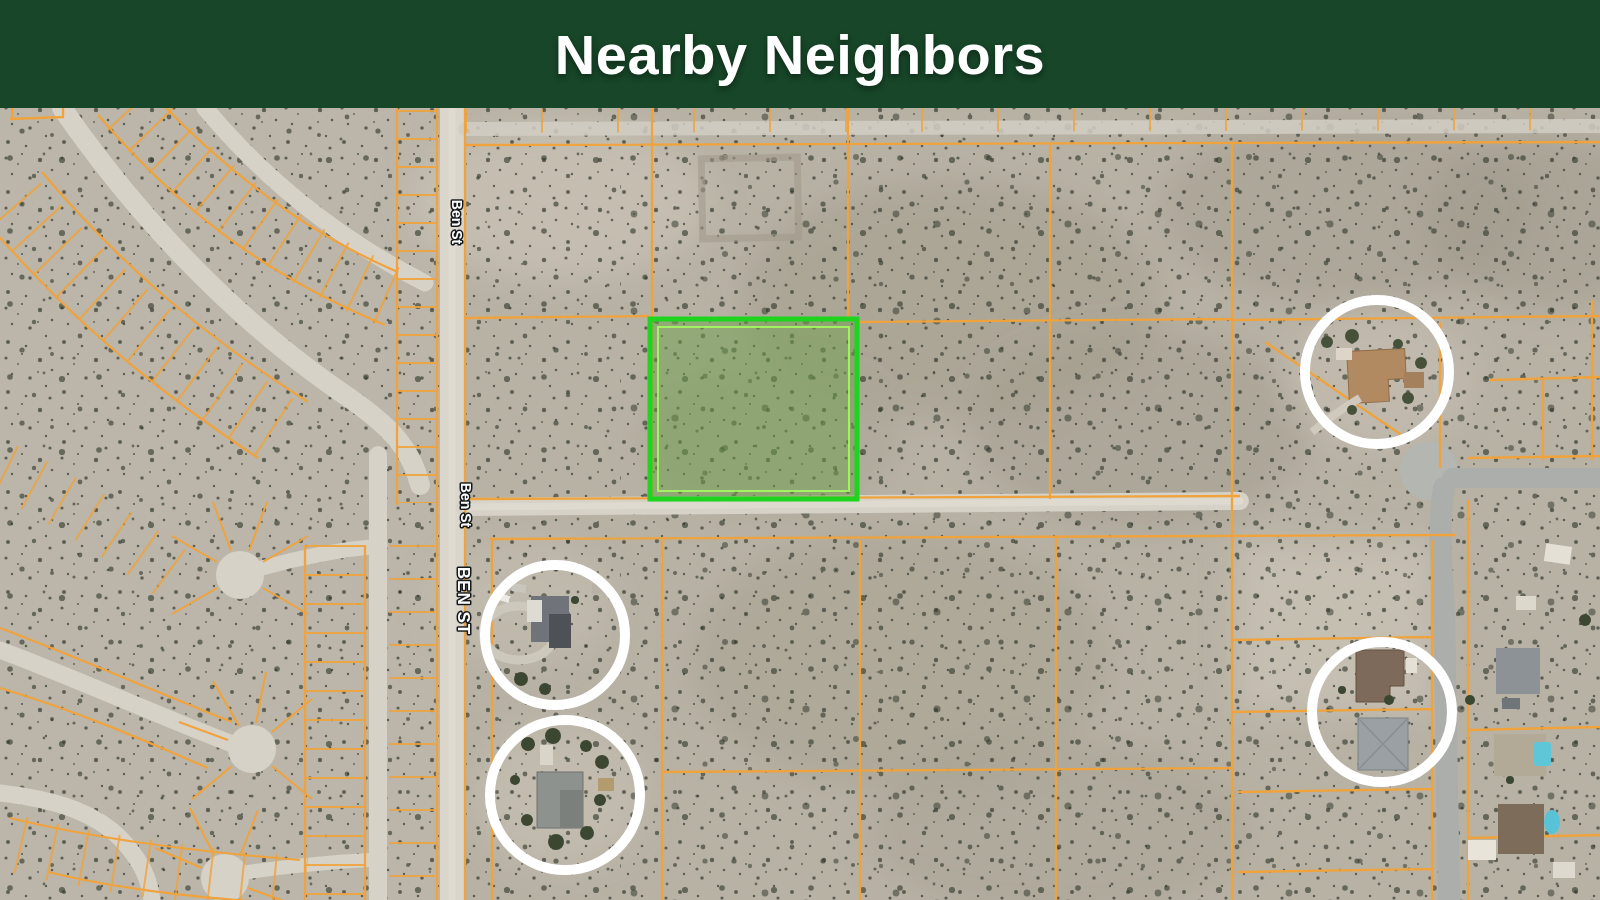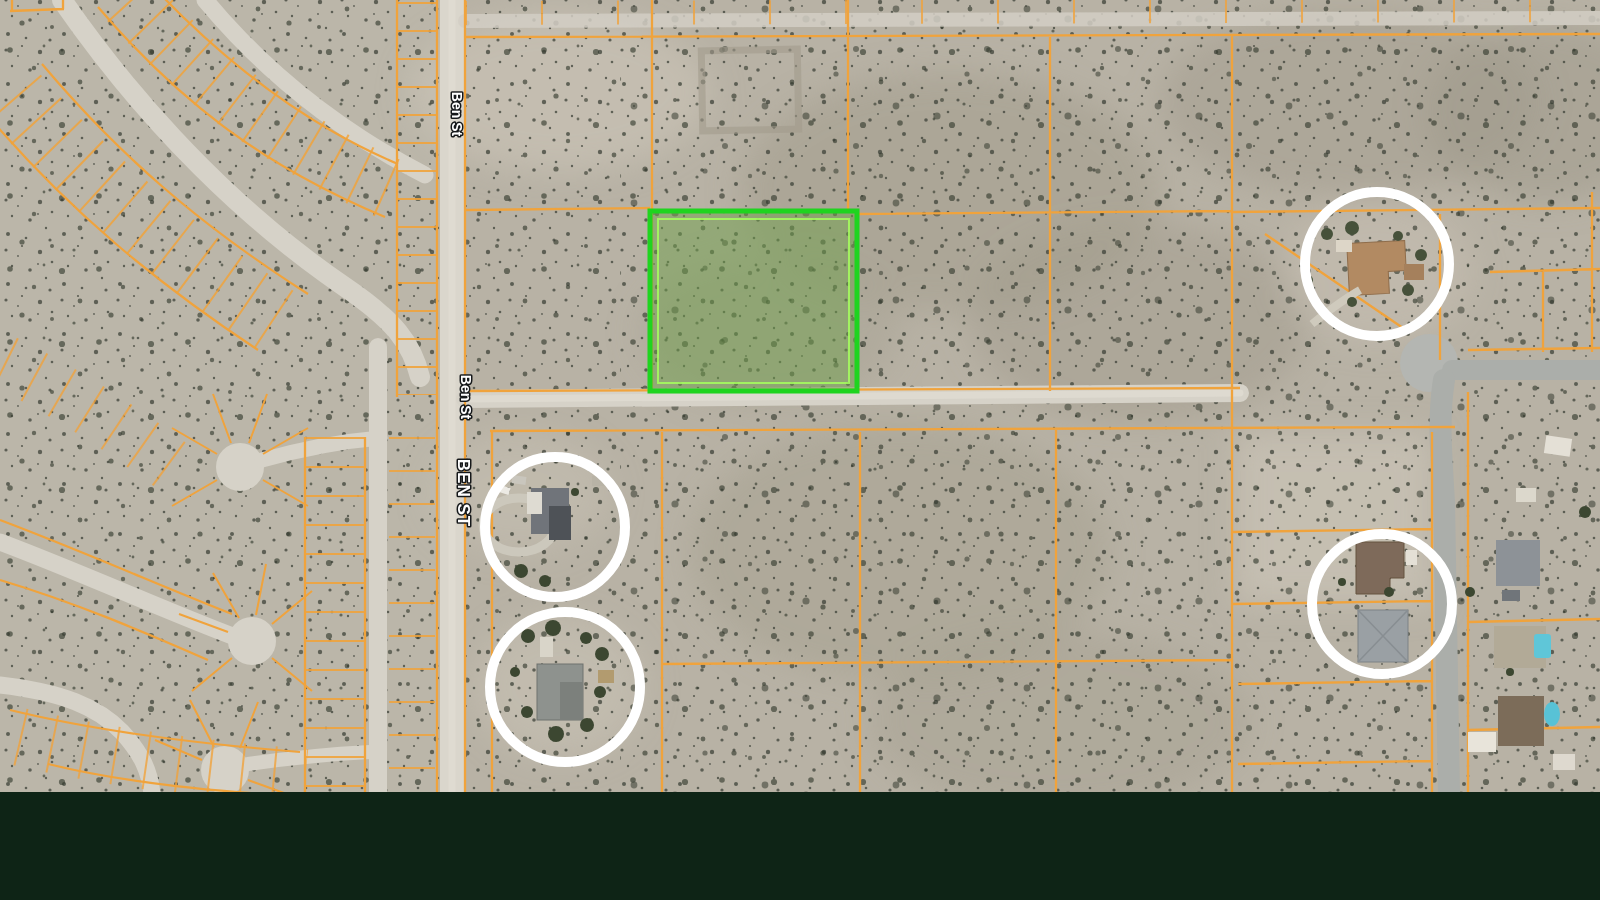--- a/index.html
+++ b/index.html
@@ -9,20 +9,23 @@
              text-shadow:0 3px 6px rgba(0,0,0,.4);}
   .map{position:relative;width:1600px;height:792px;background:#b8b2a5;}
   .map svg{display:block;width:1600px;height:792px;}
   .st{font-weight:bold;fill:#ffffff;stroke:#15181a;stroke-width:3px;paint-order:stroke;stroke-linejoin:round;}
 </style>
 </head>
 <body>
 
 <div class="page">
 
+  <header class="banner">
+    <h1>Nearby Neighbors</h1>
+  </header>
 
   <div class="map">
     <svg viewBox="0 108 1600 792" xmlns="http://www.w3.org/2000/svg">
       <defs>
         <filter id="soft" x="-40%" y="-40%" width="180%" height="180%">
           <feGaussianBlur stdDeviation="16"></feGaussianBlur>
         </filter>
         <pattern id="patA" width="56" height="50" patternUnits="userSpaceOnUse">
           <g fill="#3f443a" opacity=".85">
             <circle cx="6" cy="8" r="1.6"></circle>

